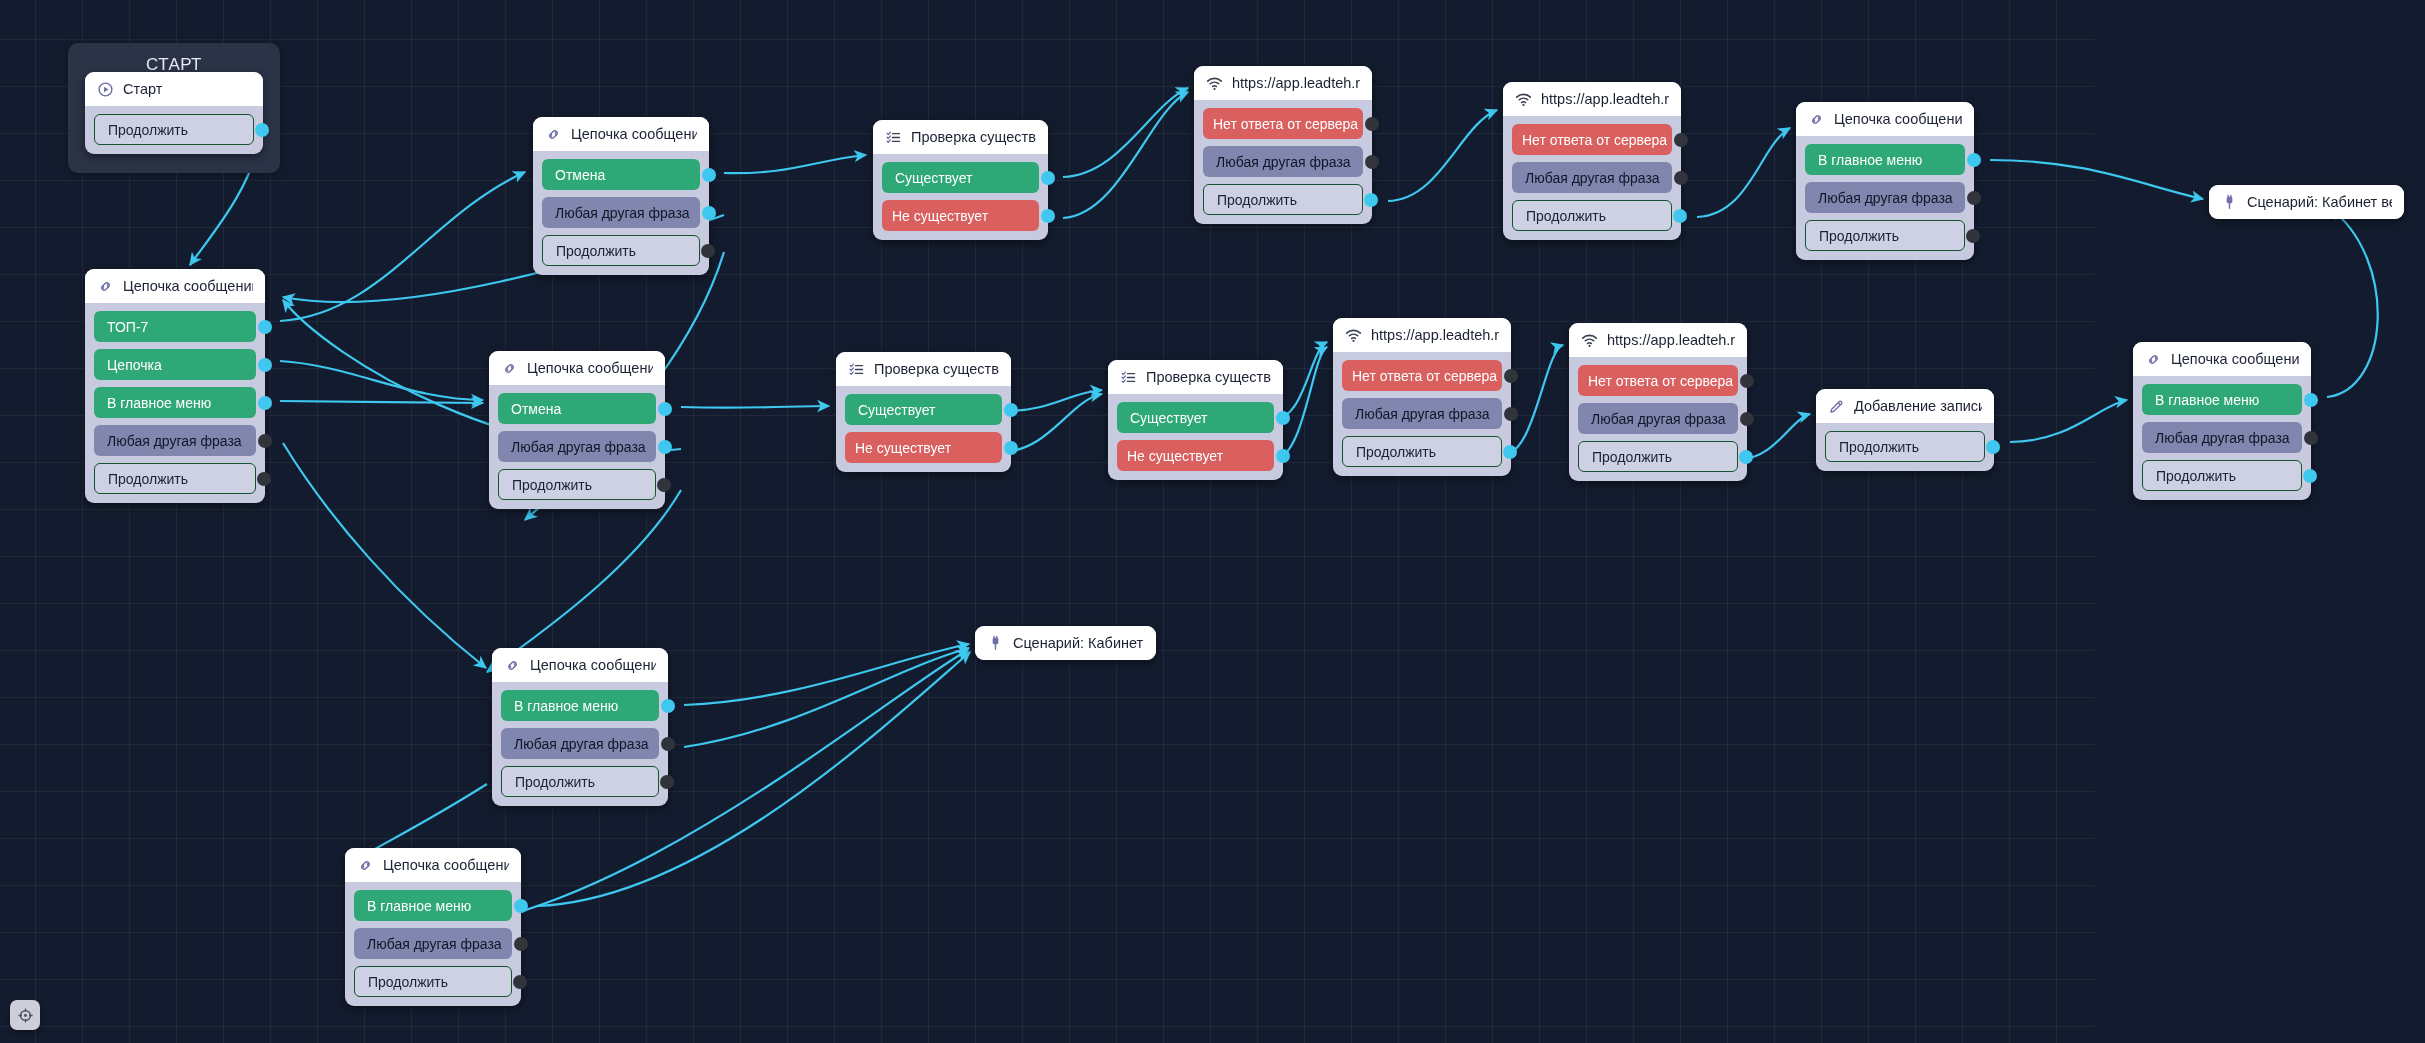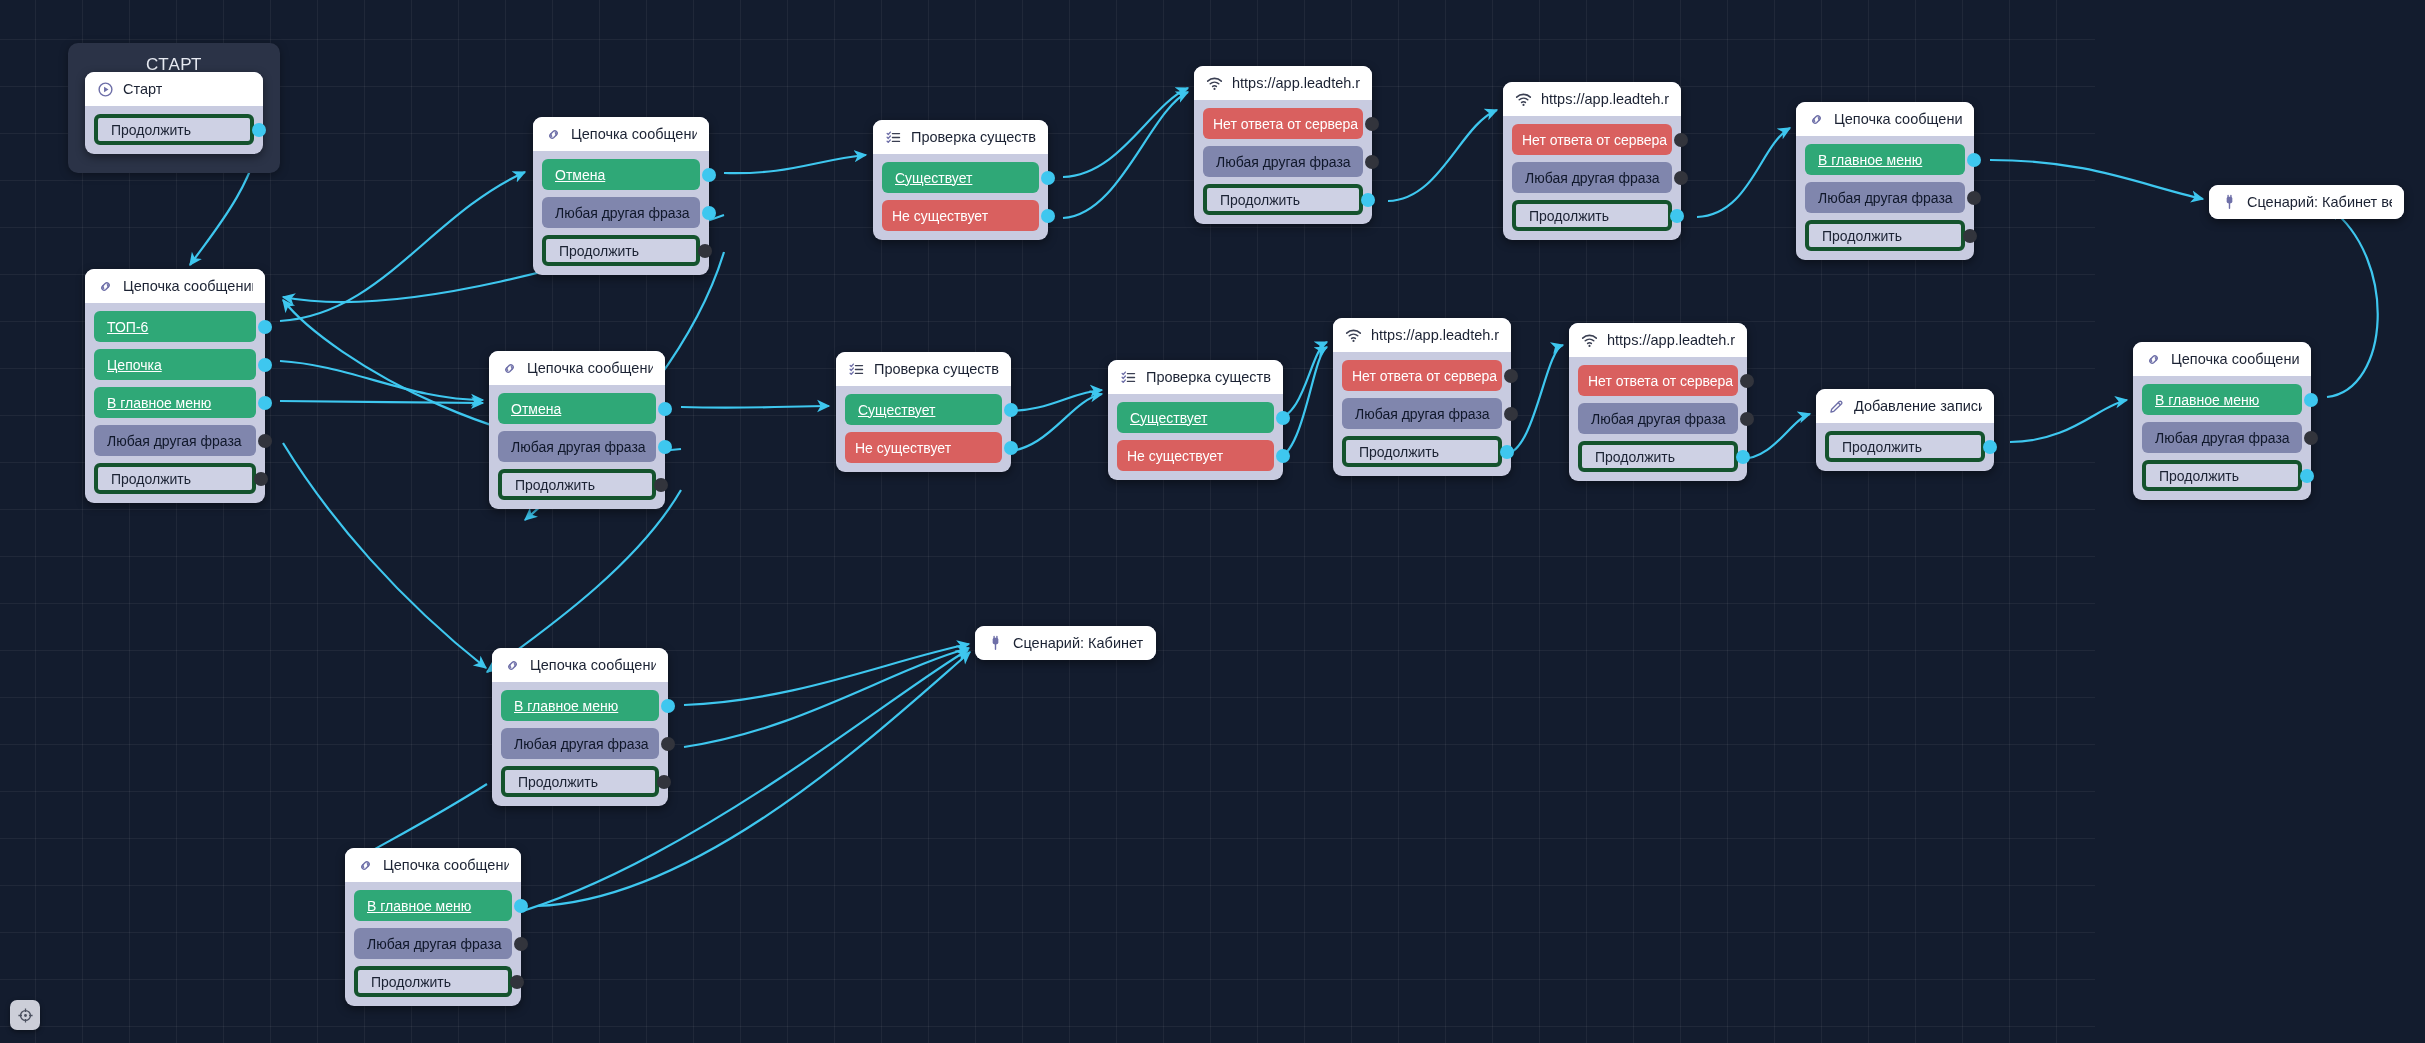--- a/index.html
+++ b/index.html
@@ -73,24 +73,24 @@
   .btn {
     border-radius: 6px;
     height: 31px;
     display: flex;
     align-items: center;
     padding: 0 13px;
     font-size: 14px;
     white-space: nowrap;
     position: relative;
   }
-  .btn.green  { background: #2fa877; color: #ffffff; text-decoration: underline; }
+  .btn.green  { background: #2fa877; color: #ffffff; }
   .btn.purple { background: #8086ad; color: #0f172a; }
   .btn.red    { background: #d9605f; color: #ffffff; padding-left: 10px; }
-  .btn.plain  { background: #ced1e4; color: #1b2233; border: 4px solid #14532d; }
+  .btn.plain  { background: #ced1e4; color: #1b2233; border: 1px solid #14532d; }
 
   
   .h {
     position: absolute;
     width: 14px; height: 14px;
     border-radius: 50%;
     top: 50%;
     transform: translateY(-50%);
     right: -16px;
   }
@@ -214,21 +214,21 @@
     <div class="node" style="left: 85px; top: 269px; width: 180px;">
       <div class="node-head">
         <svg class="ic" viewBox="0 0 24 24">
           <path d="M9.4 14.6 a3.4 3.4 0 0 1 0-4.8 l2.1-2.1 a3.4 3.4 0 0 1 4.8 4.8 l-1 1" fill="none" stroke="#6e6fa8" stroke-width="2" stroke-linecap="round"></path>
           <path d="M14.6 9.4 a3.4 3.4 0 0 1 0 4.8 l-2.1 2.1 a3.4 3.4 0 0 1 -4.8 -4.8 l1 -1" fill="none" stroke="#6e6fa8" stroke-width="2" stroke-linecap="round"></path>
         </svg>
         <span class="node-title">Цепочка сообщений</span>
       </div>
       <div class="node-body">
         <div class="btn green">
-          <span>ТОП-6</span>
+          <span>ТОП-7</span>
           <span class="h cyan"></span>
         </div>
         <div class="btn green">
           <span>Цепочка</span>
           <span class="h cyan"></span>
         </div>
         <div class="btn green">
           <span>В главное меню</span>
           <span class="h cyan"></span>
         </div>

